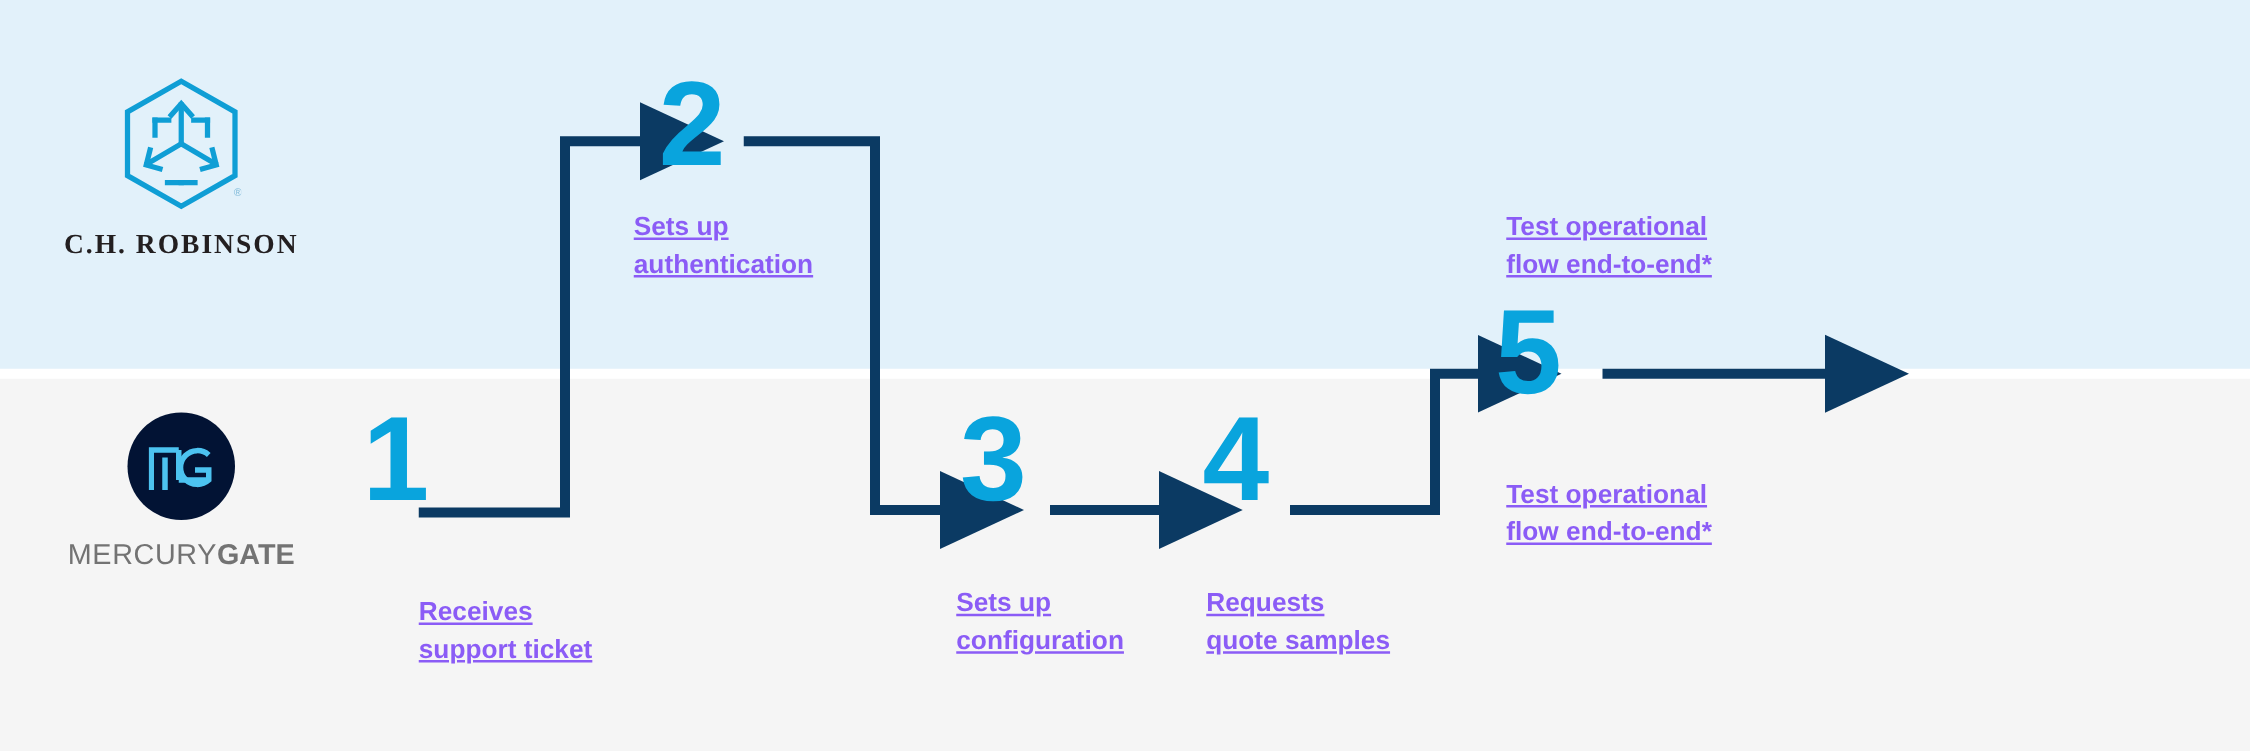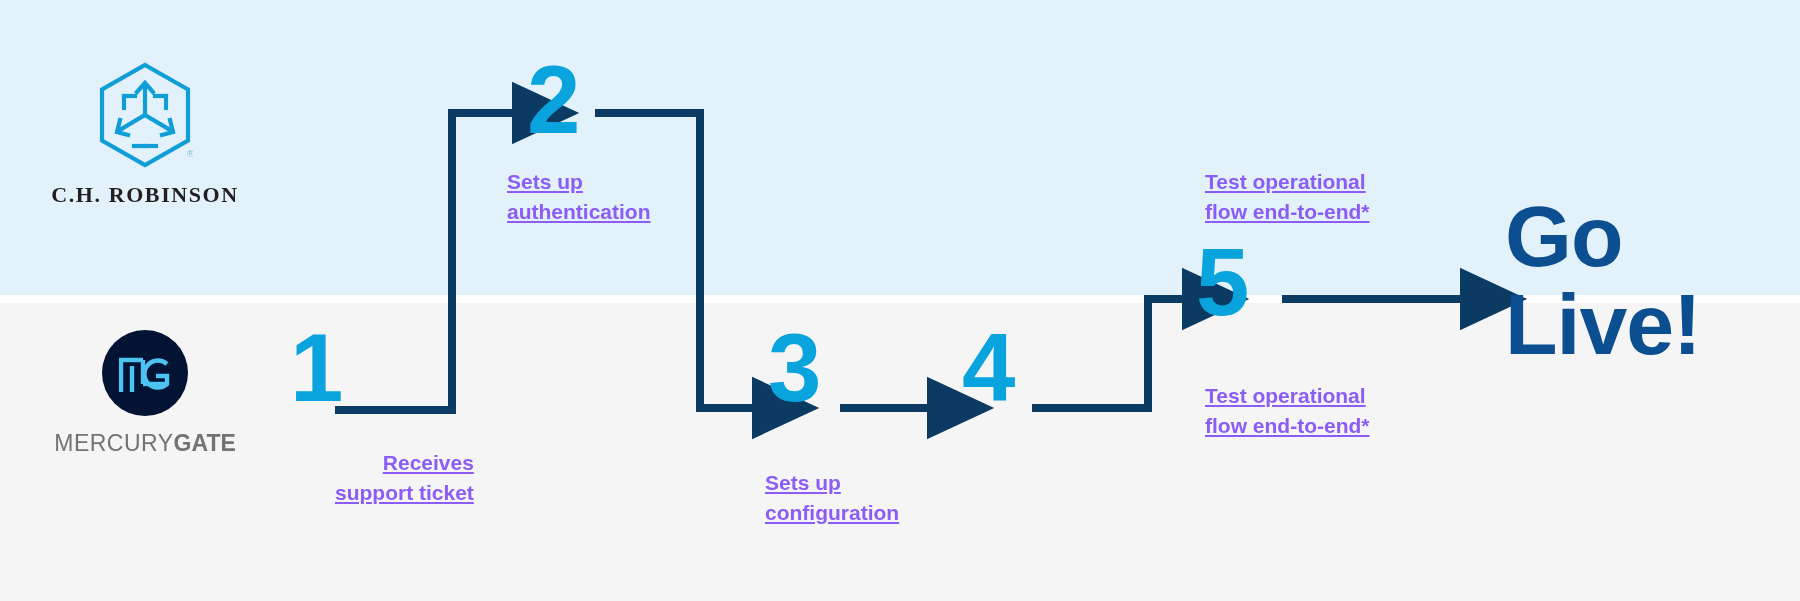--- a/index.html
+++ b/index.html
@@ -199,28 +199,28 @@
     </div>
     <div class="mg-wordmark"><span class="mg-light">MERCURY</span><span class="mg-bold">GATE</span></div>
   </div>
 
   <div class="step-num" style="left:290px; top:320px;">1</div>
   <div class="step-num" style="left:527px; top:52px;">2</div>
   <div class="step-num" style="left:768px; top:320px;">3</div>
   <div class="step-num" style="left:962px; top:320px;">4</div>
   <div class="step-num" style="left:1196px; top:234px;">5</div>
 
-  <div class="step-label" style="left:335px; top:448px;text-align:right;">Receives
+  <div class="step-label" style="left:335px; top:475px;">Receives
 support ticket</div>
   <div class="step-label" style="left:507px; top:167px;">Sets up
 authentication</div>
   <div class="step-label" style="left:765px; top:468px;">Sets up
 configuration</div>
+  <div class="step-label" style="left:965px; top:468px;">Requests
+quote samples</div>
   <div class="step-label" style="left:1205px; top:167px;">Test operational
 flow end-to-end*</div>
   <div class="step-label" style="left:1205px; top:381px;">Test operational
 flow end-to-end*</div>
 
-  <div id="golive">Go
-Live!</div>
 
 
 </div>
 
 </body></html>

